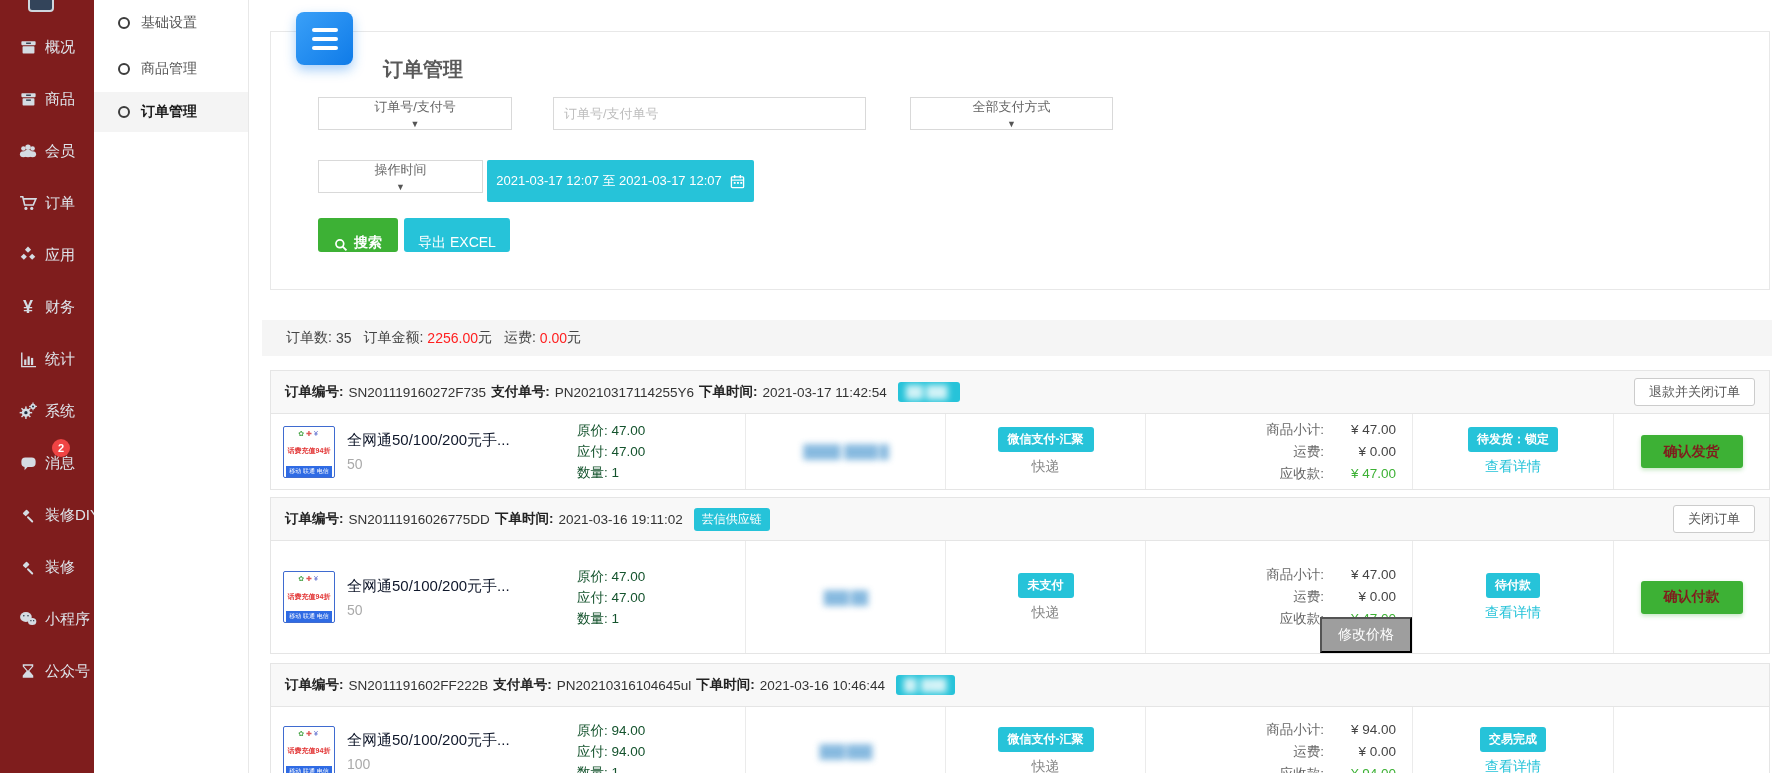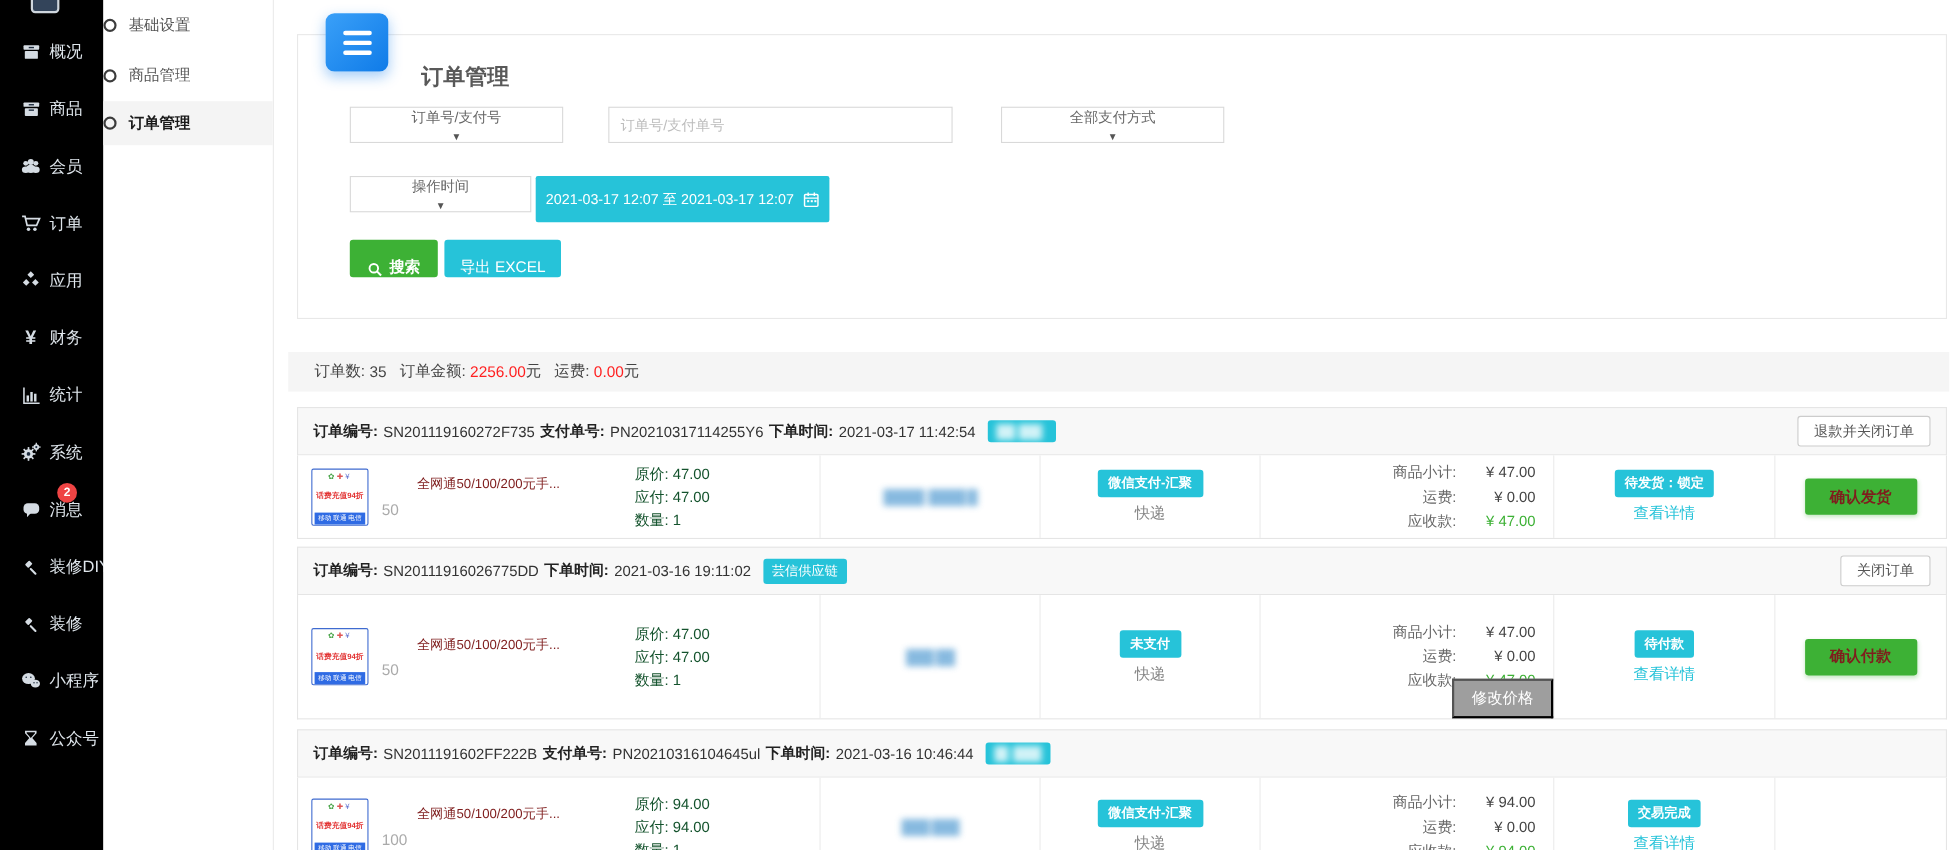--- a/index.html
+++ b/index.html
@@ -1,32 +1,32 @@
 <!DOCTYPE html>
 <html><head>
 <meta charset="utf-8">
 <style>
   html,body{margin:0;padding:0;}
   body{width:1781px;height:773px;overflow:hidden;position:relative;background:#fff;
        font-family:"Liberation Sans","DejaVu Sans",sans-serif;color:#333;}
   
-  #sidebar{position:absolute;left:0;top:0;width:94px;height:773px;background:#000000;}
+  #sidebar{position:absolute;left:0;top:0;width:94px;height:773px;background:#7f1d1d;}
   .sb-item{position:relative;height:52px;display:flex;align-items:center;padding-left:18px;
            gap:7px;color:#dfe6ec;font-size:15px;cursor:pointer;white-space:nowrap;}
   .sb-ic{width:20px;height:20px;display:flex;align-items:center;justify-content:center;flex:none;}
   .sb-yen{font-size:18px;font-weight:bold;color:#d5dce3;}
   .sb-badge{position:absolute;left:52px;top:2px;min-width:18px;height:18px;border-radius:9px;
             background:#ef4444;color:#fff;font-size:11px;display:flex;align-items:center;
             justify-content:center;font-weight:bold;}
   #logo-cut{position:absolute;left:28px;top:-9px;width:22px;height:17px;border:2px solid #cfd6dd;
             border-radius:4px;background:#33445a;}
   
   #submenu{position:absolute;left:94px;top:0;width:155px;height:773px;background:#fff;
            border-right:1px solid #e8e8e8;box-sizing:border-box;}
-  .sm-item{height:46px;display:flex;align-items:center;gap:11px;font-size:14px;
+  .sm-item{height:46px;display:flex;align-items:center;gap:11px;padding-left:24px;font-size:14px;
            color:#555;cursor:pointer;}
   .sm-circle{width:12px;height:12px;border:2px solid #3c3c3c;border-radius:50%;flex:none;box-sizing:border-box;}
   .sm-item.active{background:#f4f4f4;font-weight:bold;color:#1a1a1a;height:40px;}
   
   #main{position:absolute;left:249px;top:0;width:1532px;height:773px;background:#fff;overflow:hidden;}
   #panel{position:absolute;left:21px;top:31px;width:1500px;height:259px;border:1px solid #e8e8e8;
          background:#fff;box-sizing:border-box;}
   #hamburger{position:absolute;left:47px;top:12px;width:57px;height:53px;border-radius:8px;
              background:linear-gradient(135deg,#3aa0f8,#0f7be8);display:flex;flex-direction:column;
              align-items:center;justify-content:center;gap:5px;cursor:pointer;z-index:3;
@@ -72,21 +72,21 @@
   .c-stat{width:201px;}
   .c-act{flex:1;border-right:none;}
   .thumb{width:52px;height:52px;border:1px solid #3f6bd0;border-radius:2px;flex:none;display:flex;
          flex-direction:column;align-items:center;justify-content:space-between;padding:4px 2px 0;
          box-sizing:border-box;background:#fff;overflow:hidden;cursor:pointer;}
   .thumb .dots{font-size:7px;letter-spacing:2px;line-height:6px;}
   .thumb .t1{color:#e23333;font-size:7px;font-weight:bold;white-space:nowrap;}
   .thumb .t2{background:#2f6be4;color:#fff;font-size:6px;white-space:nowrap;width:100%;
              text-align:center;padding:1px 0;}
   .p-name{width:218px;}
-  .p-name .nm{color:#7f1d1d;font-size:12px;white-space:nowrap;overflow:hidden;text-overflow:ellipsis;cursor:pointer;margin-left:32px;}
+  .p-name .nm{color:#0f172a;font-size:15px;white-space:nowrap;overflow:hidden;text-overflow:ellipsis;cursor:pointer;}
   .p-name .spec{color:#aaa;font-size:14px;margin-top:6px;}
   .p-price{font-size:13.5px;color:#14532d;line-height:21px;white-space:nowrap;}
   .redact{filter:blur(3px);opacity:.8;}
   .buyer-txt{color:#6aa9d8;font-size:13px;letter-spacing:-1px;}
   .pay-badge{background:#26c3d9;color:#fff;font-size:12px;font-weight:bold;padding:4px 10px;border-radius:3px;}
   .express{color:#888;font-size:14px;}
   .trow{display:flex;justify-content:flex-end;font-size:13.5px;line-height:22px;}
   .trow .lb{color:#666;}
   .trow .vl{min-width:72px;text-align:right;color:#444;}
   .trow .vl.green{color:#3db135;}

